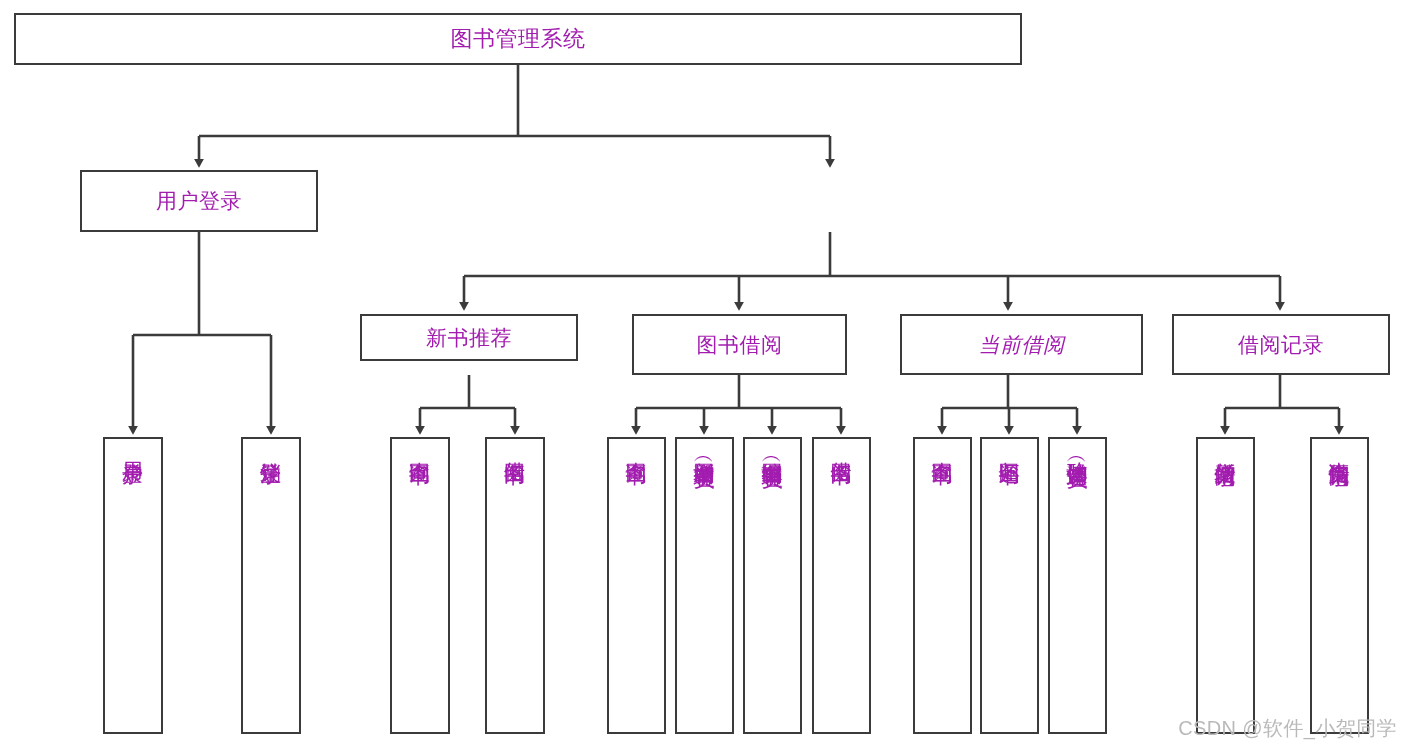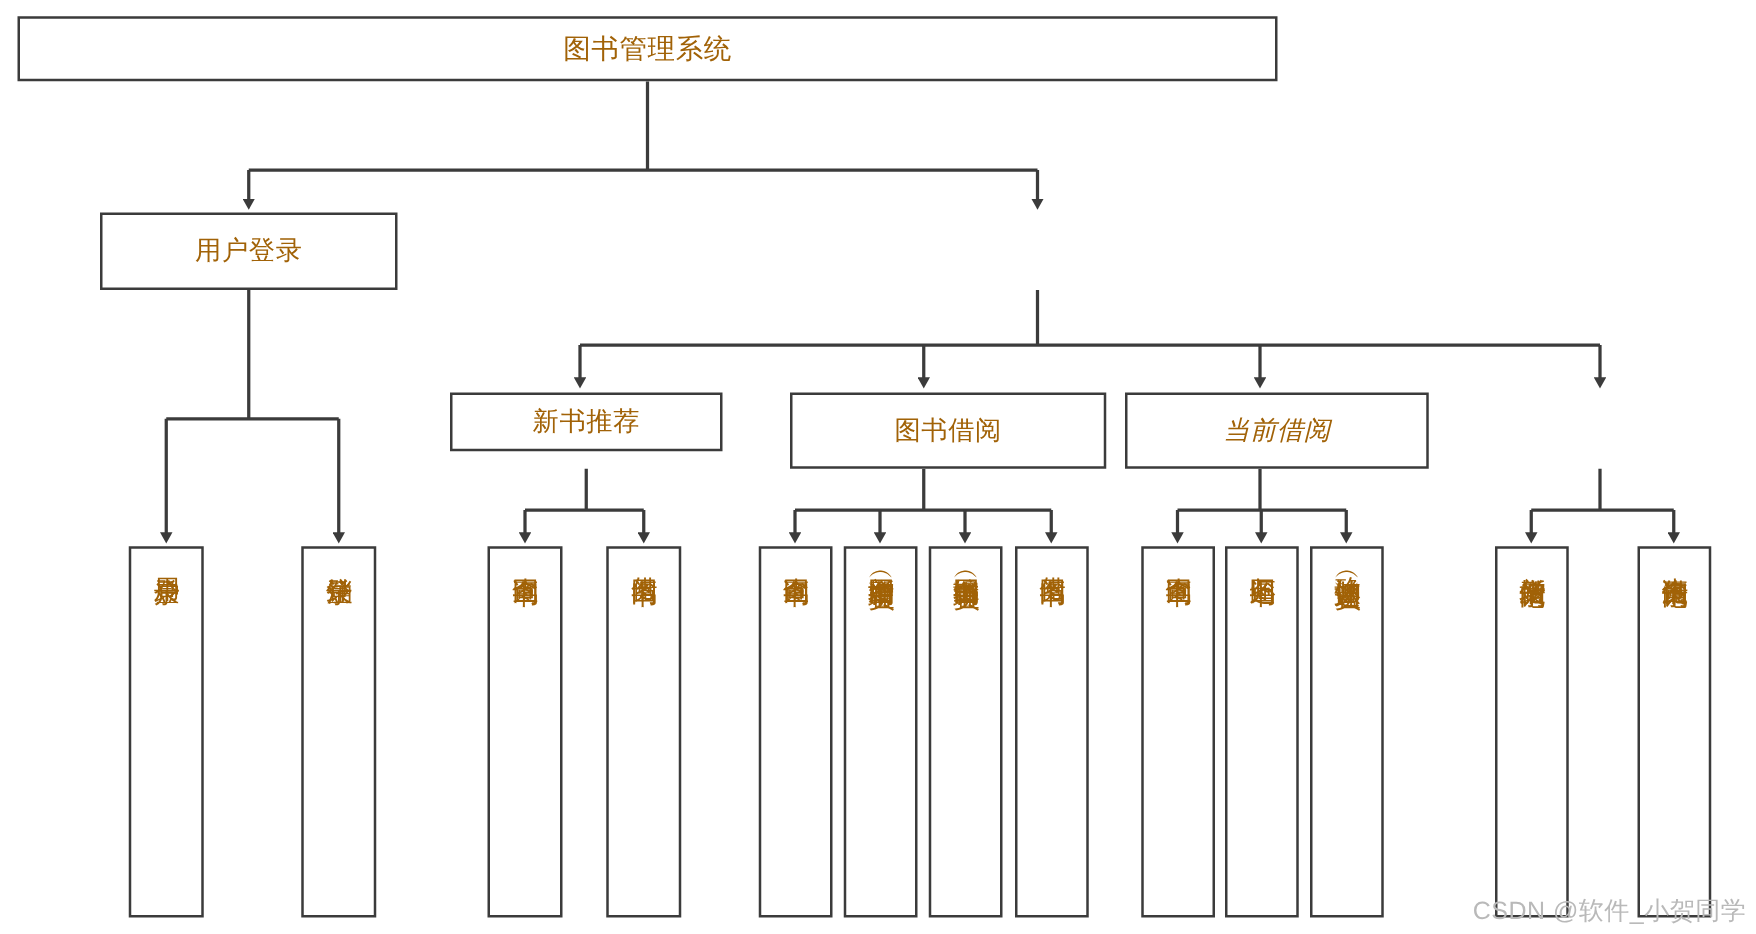--- a/index.html
+++ b/index.html
@@ -26,21 +26,21 @@
     pointer-events: none;
   }
   .node {
     position: absolute;
     box-sizing: border-box;
     background: #ffffff;
     border: 2px solid #3b3b3b;
     display: flex;
     align-items: center;
     justify-content: center;
-    color: #a16207;
+    color: #a21caf;
     overflow: hidden;
   }
   .node .label {
     display: block;
     text-align: center;
     line-height: 1.14;
     white-space: nowrap;
   }
   .node.horizontal .label {
     font-size: 21px;
@@ -130,25 +130,28 @@
     <span class="label">图书管理系统</span>
   </div>
 
   <div class="node horizontal" style="left:80px; top:170px; width:238px; height:62px;">
     <span class="label">用户登录</span>
   </div>
 
   <div class="node horizontal" style="left:360px; top:314px; width:218px; height:47px;">
     <span class="label">新书推荐</span>
   </div>
-  <div class="node horizontal" style="left:632px; top:314px; width:253px; height:61px;">
+  <div class="node horizontal" style="left:632px; top:314px; width:215px; height:61px;">
     <span class="label">图书借阅</span>
   </div>
   <div class="node horizontal" style="left:900px; top:314px; width:243px; height:61px;font-style:italic;">
     <span class="label">当前借阅</span>
+  </div>
+  <div class="node horizontal" style="left:1172px; top:314px; width:218px; height:61px;">
+    <span class="label">借阅记录</span>
   </div>
 
   <div class="node vertical" style="left:103px; top:437px; width:60px; height:297px;">
     <span class="label">用户登录</span>
   </div>
   <div class="node vertical" style="left:241px; top:437px; width:60px; height:297px;">
     <span class="label">注销登录</span>
   </div>
 
   <div class="node vertical" style="left:390px; top:437px; width:60px; height:297px;">

